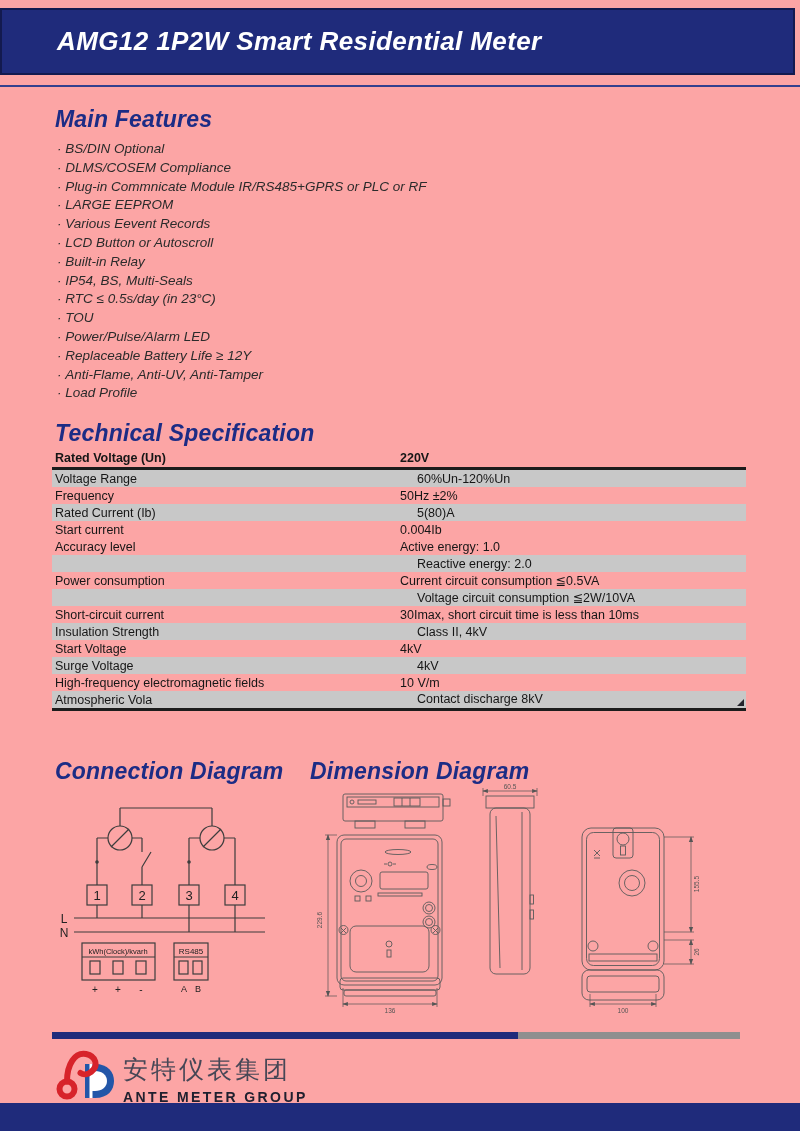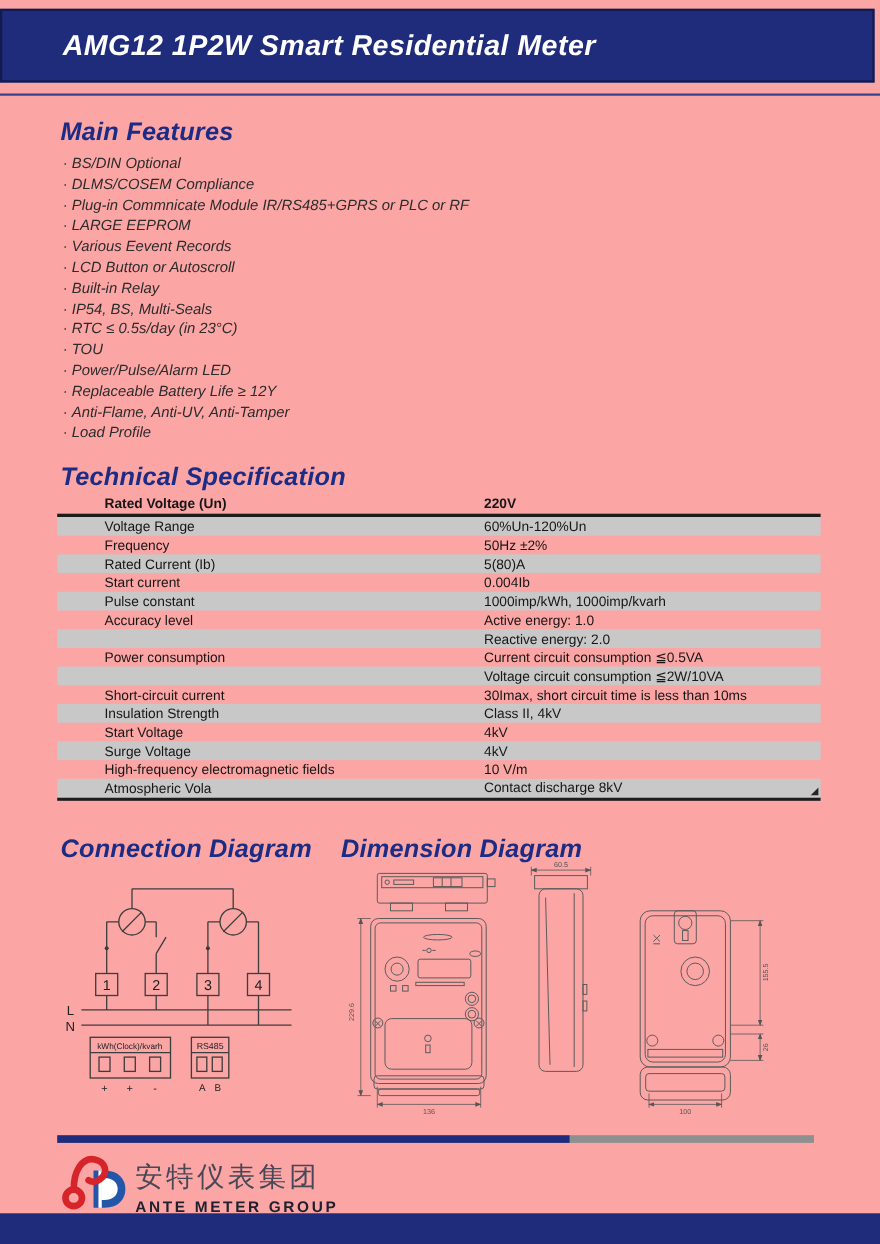--- a/index.html
+++ b/index.html
@@ -38,22 +38,22 @@
   
   .spec-table {
     position:absolute; left:52px; top:448px; width:694px;
     font-size:12.5px; color:#161616; border-bottom:3px solid #1c1c1c;
   }
   .t-head {
     display:flex; align-items:center; height:19px;
     font-weight:bold; border-bottom:3px solid #1c1c1c;
   }
   .t-row { display:flex; align-items:center; min-height:17px; }
-  .t-row.shaded { background:#c8c8c8; }
-  .t-param { width:348px; padding-left:3px; box-sizing:border-box;margin-left:40px; }
+  .t-row.shaded { background:#c8c8c8;gap:17px; }
+  .t-param { width:348px; padding-left:3px; box-sizing:border-box; }
   .t-value { flex:1; }
   .t-line  { line-height:17px; }
   .corner-triangle {
     position:absolute; right:2px; bottom:2px; width:0; height:0;
     border-left:7px solid transparent; border-bottom:7px solid #24242c;
   }
   
   .conn-svg { position:absolute; left:52px; top:790px; }
   .dim-svg  { position:absolute; left:310px; top:780px; }
   
@@ -110,24 +110,20 @@
           <div class="t-param">Frequency</div>
           <div class="t-value">50Hz ±2%</div>
         </div>
         <div class="t-row shaded">
           <div class="t-param">Rated Current (Ib)</div>
           <div class="t-value">5(80)A</div>
         </div>
         <div class="t-row">
           <div class="t-param">Start current</div>
           <div class="t-value">0.004Ib</div>
-        </div>
-        <div class="t-row shaded">
-          <div class="t-param">Pulse constant</div>
-          <div class="t-value">1000imp/kWh, 1000imp/kvarh</div>
         </div>
         <div class="t-row">
           <div class="t-param">Accuracy level</div>
           <div class="t-value">Active energy: 1.0</div>
         </div>
         <div class="t-row shaded">
           <div class="t-param"></div>
           <div class="t-value">Reactive energy: 2.0</div>
         </div>
         <div class="t-row">

